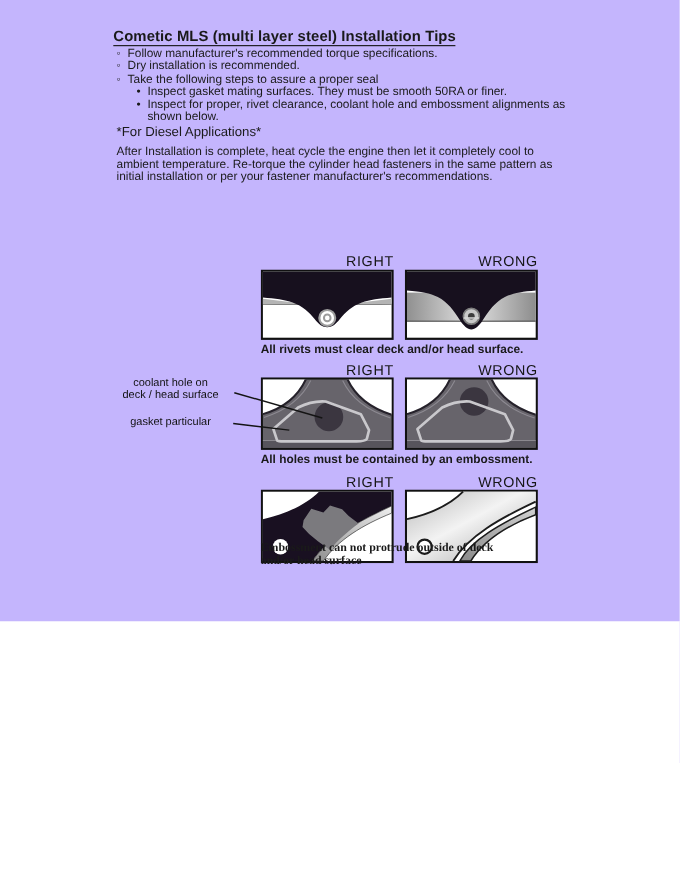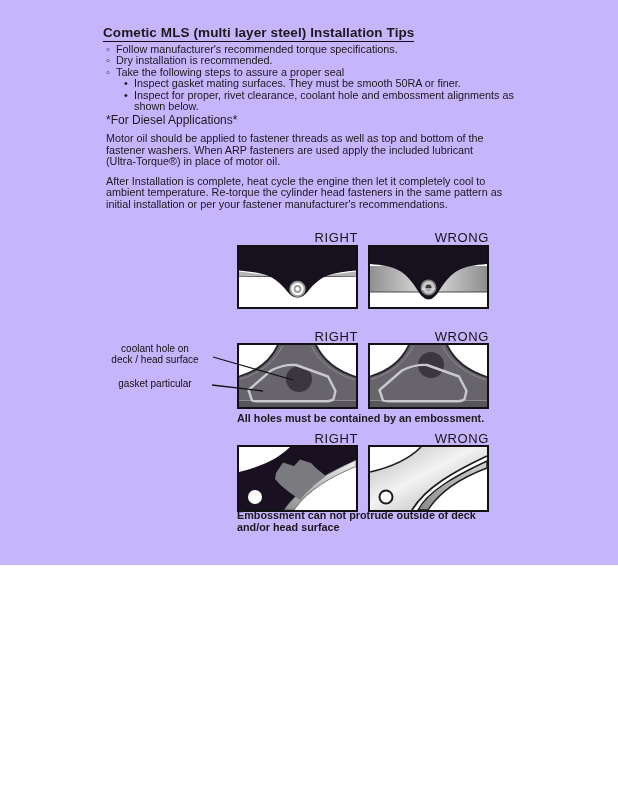--- a/index.html
+++ b/index.html
@@ -59,21 +59,20 @@
       <span>Inspect gasket mating surfaces.  They must be smooth 50RA or finer.</span>
     </div>
     <div class="tip indent">
       <span class="b">•</span>
       <span>Inspect for proper, rivet clearance, coolant hole and embossment alignments as shown below.</span>
     </div>
   </div>
 
   <div class="diesel">
     <h2>*For Diesel Applications*</h2>
-    <p class="gap">Motor oil should be applied to fastener threads as well as top and bottom of the fastener washers. When ARP fasteners are used apply the included lubricant (Ultra-Torque®) in place of motor oil.</p>
     <p class="gap">After Installation is complete, heat cycle the engine then let it completely cool to ambient temperature. Re-torque the cylinder head fasteners in the same pattern as initial installation or per your fastener manufacturer's recommendations.</p>
   </div>
 
   <div class="dglabel" style="left:237px; top:230px;">RIGHT</div>
   <div class="dglabel" style="left:368px; top:230px;">WRONG</div>
 
   <svg class="dbox" style="left:237px; top:245px;" width="121" height="64" viewBox="0 0 121 64">
     <rect x="1" y="1" width="119" height="62" fill="#fff" stroke="#111" stroke-width="2"></rect>
     <line x1="2" y1="31.5" x2="119" y2="31.5" stroke="#3a3a3a" stroke-width="0.9"></line>
     <polygon points="2,26.5 38,31 2,31.5" fill="#b4b4b4"></polygon>
@@ -93,20 +92,21 @@
     </defs>
     <rect x="1" y="1" width="119" height="62" fill="#fff" stroke="#111" stroke-width="2"></rect>
     <rect x="2" y="21" width="117" height="26" fill="url(#g1w)"></rect>
     <line x1="2" y1="47" x2="119" y2="47" stroke="#3a3a3a" stroke-width="0.9"></line>
     <path d="M2,2 H119 V19 C106,20 98,21.5 91,25 C82,29.5 76,38 71,46 C67.5,51.5 64,54.5 60.5,54.5 C57,54.5 53.5,51.5 50,46 C45,38 39,29.5 30,25 C23,21.5 15,20 2,19 Z" fill="#17101e"></path>
     <circle cx="60.5" cy="42.5" r="7.2" fill="#c9c9c9" stroke="#7e7e7e" stroke-width="1.6"></circle>
     <circle cx="60.5" cy="42.5" r="3" fill="#3c3c3c"></circle>
     <line x1="53.5" y1="44" x2="67.5" y2="44" stroke="#d6d6d6" stroke-width="1.4"></line>
   </svg>
 
+  <div class="caption" style="left:237px; top:312px;">All rivets must clear deck and/or head surface.</div>
 
   <div class="dglabel" style="left:237px; top:329px;">RIGHT</div>
   <div class="dglabel" style="left:368px; top:329px;">WRONG</div>
 
   <div class="sidelabel" style="top:344px;">
     <span style="display:block">coolant hole on</span>
     <span style="display:block">deck / head surface</span>
   </div>
   <div class="sidelabel" style="top:379px;">gasket particular</div>
 
@@ -175,21 +175,21 @@
       </linearGradient>
     </defs>
     <rect x="1" y="1" width="119" height="65" fill="#fff" stroke="#111" stroke-width="2"></rect>
     <path d="M2,27 C22,22.5 41,14 53,2 L119,2 L119,11 C87,26 58,42 44,65 L2,65 Z" fill="url(#bandg)"></path>
     <path d="M2,27 C22,22.5 41,14 53,2" fill="none" stroke="#1c1c1c" stroke-width="1.7"></path>
     <path d="M119,11 C87,26 58,42 44,65" fill="none" stroke="#1c1c1c" stroke-width="1.7"></path>
     <path d="M119,16 C87,31 60,46 50,65 L60,65 C72,46 95,32 119,23 Z" fill="url(#stripg)" stroke="#1c1c1c" stroke-width="1.4"></path>
     <circle cx="18" cy="52" r="6.5" fill="#ffffff" stroke="#1c1c1c" stroke-width="2"></circle>
   </svg>
 
-  <div class="caption" style="left:237px; top:509px; width:280px;">
+  <div class="caption" style="left:237px; top:492px; width:280px;font-family:Liberation Serif, serif;">
     <span style="display:block">Embossment can not protrude outside of deck</span>
     <span style="display:block">and/or head surface</span>
   </div>
 
   <div class="warranty">
     <h3>Warranty Disclaimer*</h3>
     <p>Due to the nature of performance applications, the parts in this catalog are sold without any express warranty or any implied warranty of merchantability or fitness for a particular purpose.  Cometic Gasket Inc., shall not, under any circumstances, be liable for any special, incidental or consequential damages, including, person, party or property, but not limited to, damage, or loss of property or equipment, loss of profits or revenue, cost of purchased or replacement goods, or claims of customers of the purchase, which may arise and/or result from sale, installation or use of these parts.  Installation of these parts could adversely affect the motor manufacturers warranty coverage.</p>
     <p class="tight">VENUE-The agreed upon venue, in the event of dispute whatsoever between the parties, whether instituted by either party, including, but not limited to, contract terms, payment terms, delivery, type, defects, sufficiency of product, shall be the Court of Common Pleas, Lake County, Ohio or the Painesville Municipal Court, Lake County, Ohio, depending on the amount in controversy.</p>
     <p>This agreement shall be governed by and construed under the laws of the State of Ohio.</p>
     <p>All prices and terms are subject to change without notice.</p>

